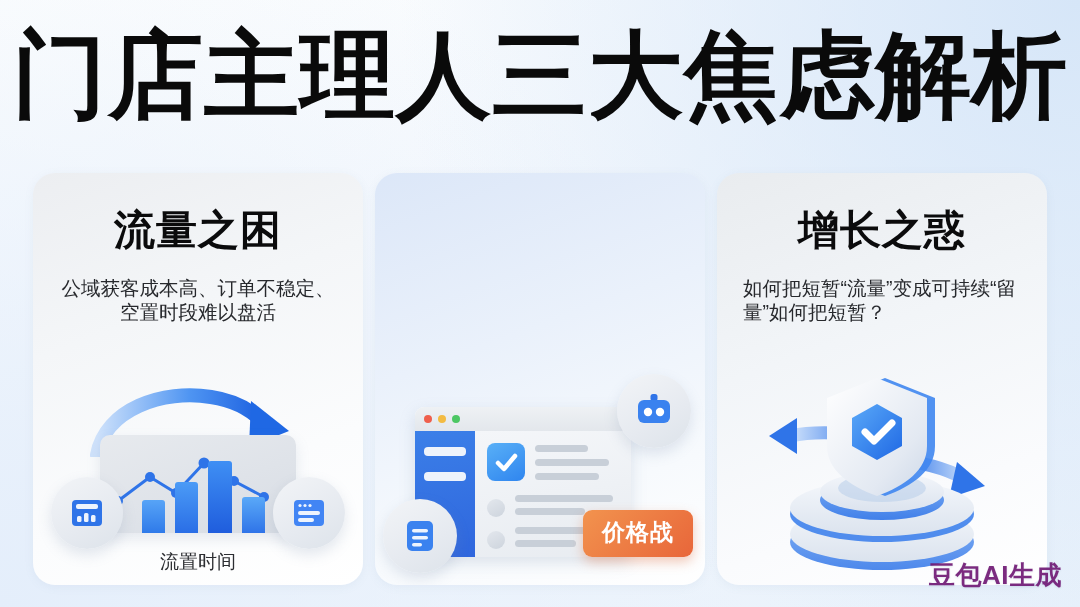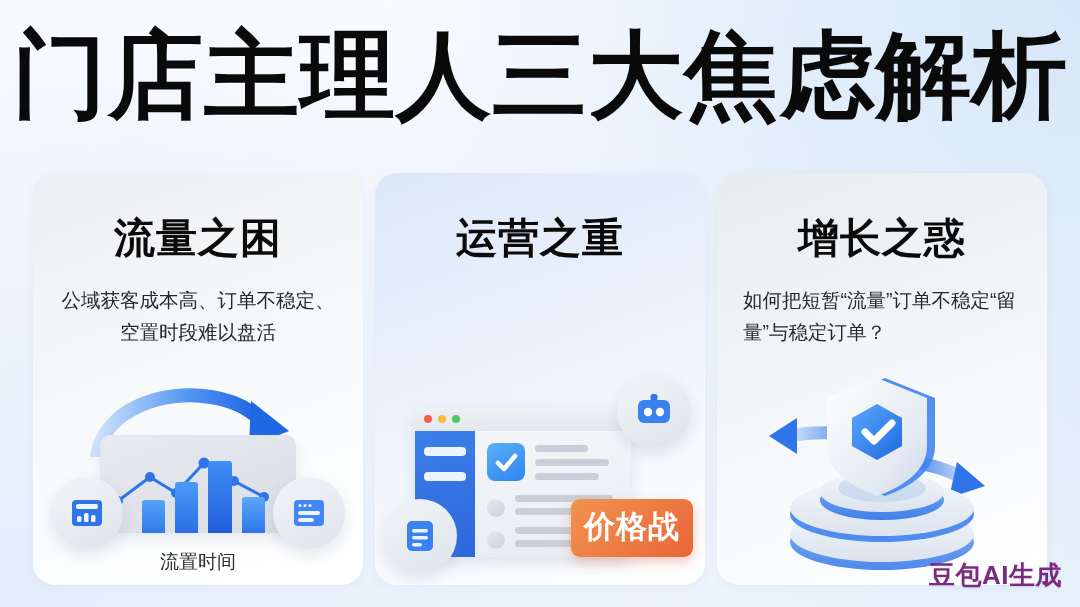--- a/index.html
+++ b/index.html
@@ -34,26 +34,26 @@
   }
   .card{
     flex:1 1 0; position:relative; border-radius:22px; overflow:hidden;
     box-shadow:0 2px 10px rgba(120,140,170,.08);
   }
   .card.c1{ background:linear-gradient(160deg,#eceef1 0%,#f4f6f8 35%,#fbfcfd 70%,#ffffff 100%); }
   .card.c2{ background:linear-gradient(160deg,#dce7f8 0%,#eaf1fb 40%,#f7fafd 75%,#ffffff 100%); }
   .card.c3{ background:linear-gradient(160deg,#e9ecef 0%,#f2f5f8 40%,#fafbfd 75%,#ffffff 100%); }
 
   .card-head{
-    text-align:center; margin-top:38px;
+    text-align:center; margin-top:30px;
     font-size:41px; font-weight:bold; color:#0b0b0c; letter-spacing:1px;
   }
   .card-body{
     margin:18px 26px 0 26px;
-    font-size:19.5px; line-height:32px; color:#27292d;
+    font-size:19.5px; line-height:24px; color:#27292d;
     font-weight:500;
   }
   .card.c1 .card-body{ text-align:center; margin-left:22px; margin-right:22px;}
   .card.c2 .card-body{ text-align:left; }
   .card.c3 .card-body{ text-align:left; }
 
   .art{ position:absolute; left:0; bottom:0; width:100%; height:215px; }
 
   
   .c1-panel{
@@ -112,22 +112,22 @@
   .c2-lines i{ display:block; height:7px; border-radius:4px; background:#c8cfd8; margin-bottom:7px; }
   .c2-row{ position:absolute; left:12px; right:10px; display:flex; align-items:center; gap:10px; }
   .c2-row.r1{ top:64px; } .c2-row.r2{ top:96px; }
   .c2-circ{ width:18px; height:18px; border-radius:50%;
             background:linear-gradient(150deg,#e3e7ed,#cdd4dd); flex:0 0 auto; }
   .c2-row span{ display:block; }
   .c2-row b{ display:block; height:7px; border-radius:4px; background:#c8cfd8; margin-bottom:6px; }
   .c2-badge-tr{ right:14px; top:4px; width:74px; height:74px; }
   .c2-badge-bl{ left:8px; bottom:12px; width:74px; height:74px; }
   .c2-tag{
-    position:absolute; right:12px; bottom:28px; padding:7px 13px 9px;
-    border-radius:9px; color:#fff; font-size:31px; font-weight:bold;
+    position:absolute; right:12px; bottom:28px; padding:7px 19px 9px;
+    border-radius:9px; color:#fff; font-size:23px; font-weight:bold;
     background:linear-gradient(135deg,#f2934e 0%,#e8663a 100%);
     box-shadow:0 5px 12px rgba(222,106,58,.35); letter-spacing:1px;
   }
 
   
   .c3-wrap{ position:absolute; left:0; bottom:6px; width:100%; height:205px; }
 
   
   .wm{
     position:absolute; right:18px; bottom:14px;
@@ -199,21 +199,20 @@
           <rect x="8" y="17" width="22" height="4" rx="2" fill="#eef4fd"></rect>
           <rect x="8" y="24" width="16" height="4" rx="2" fill="#eef4fd"></rect>
         </svg>
       </div>
 
       <div class="c1-cap">流置时间</div>
     </div>
   </div>
 
   <div class="card c2">
-    <div class="card-head">运营之重</div>
 
     <div class="art">
 
       <div class="c2-win">
         <div class="c2-title">
           <span class="dot r"></span>
           <span class="dot y"></span>
           <span class="dot g"></span>
         </div>
         <div class="c2-side">
@@ -265,21 +264,21 @@
           <rect x="12" y="27" width="10" height="3.6" rx="1.8" fill="#eef4fd"></rect>
         </svg>
       </div>
 
       <div class="c2-tag">价格战</div>
     </div>
   </div>
 
   <div class="card c3">
     <div class="card-head">增长之惑</div>
-    <div class="card-body">如何把短暂“流量”订单不稳定“留量”与稳定订单？</div>
+    <div class="card-body">如何把短暂“流量”变成可持续“留量”如何把短暂？</div>
 
     <div class="art">
       <svg class="c3-wrap" viewBox="0 0 330 205">
         <defs>
           <linearGradient id="shA" x1="0" y1="0" x2="1" y2="1">
             <stop offset="0%" stop-color="#ffffff"></stop>
             <stop offset="70%" stop-color="#e3e9f2"></stop>
             <stop offset="100%" stop-color="#cdd8e8"></stop>
           </linearGradient>
           <linearGradient id="shB" x1="0" y1="0" x2="1" y2="1">

